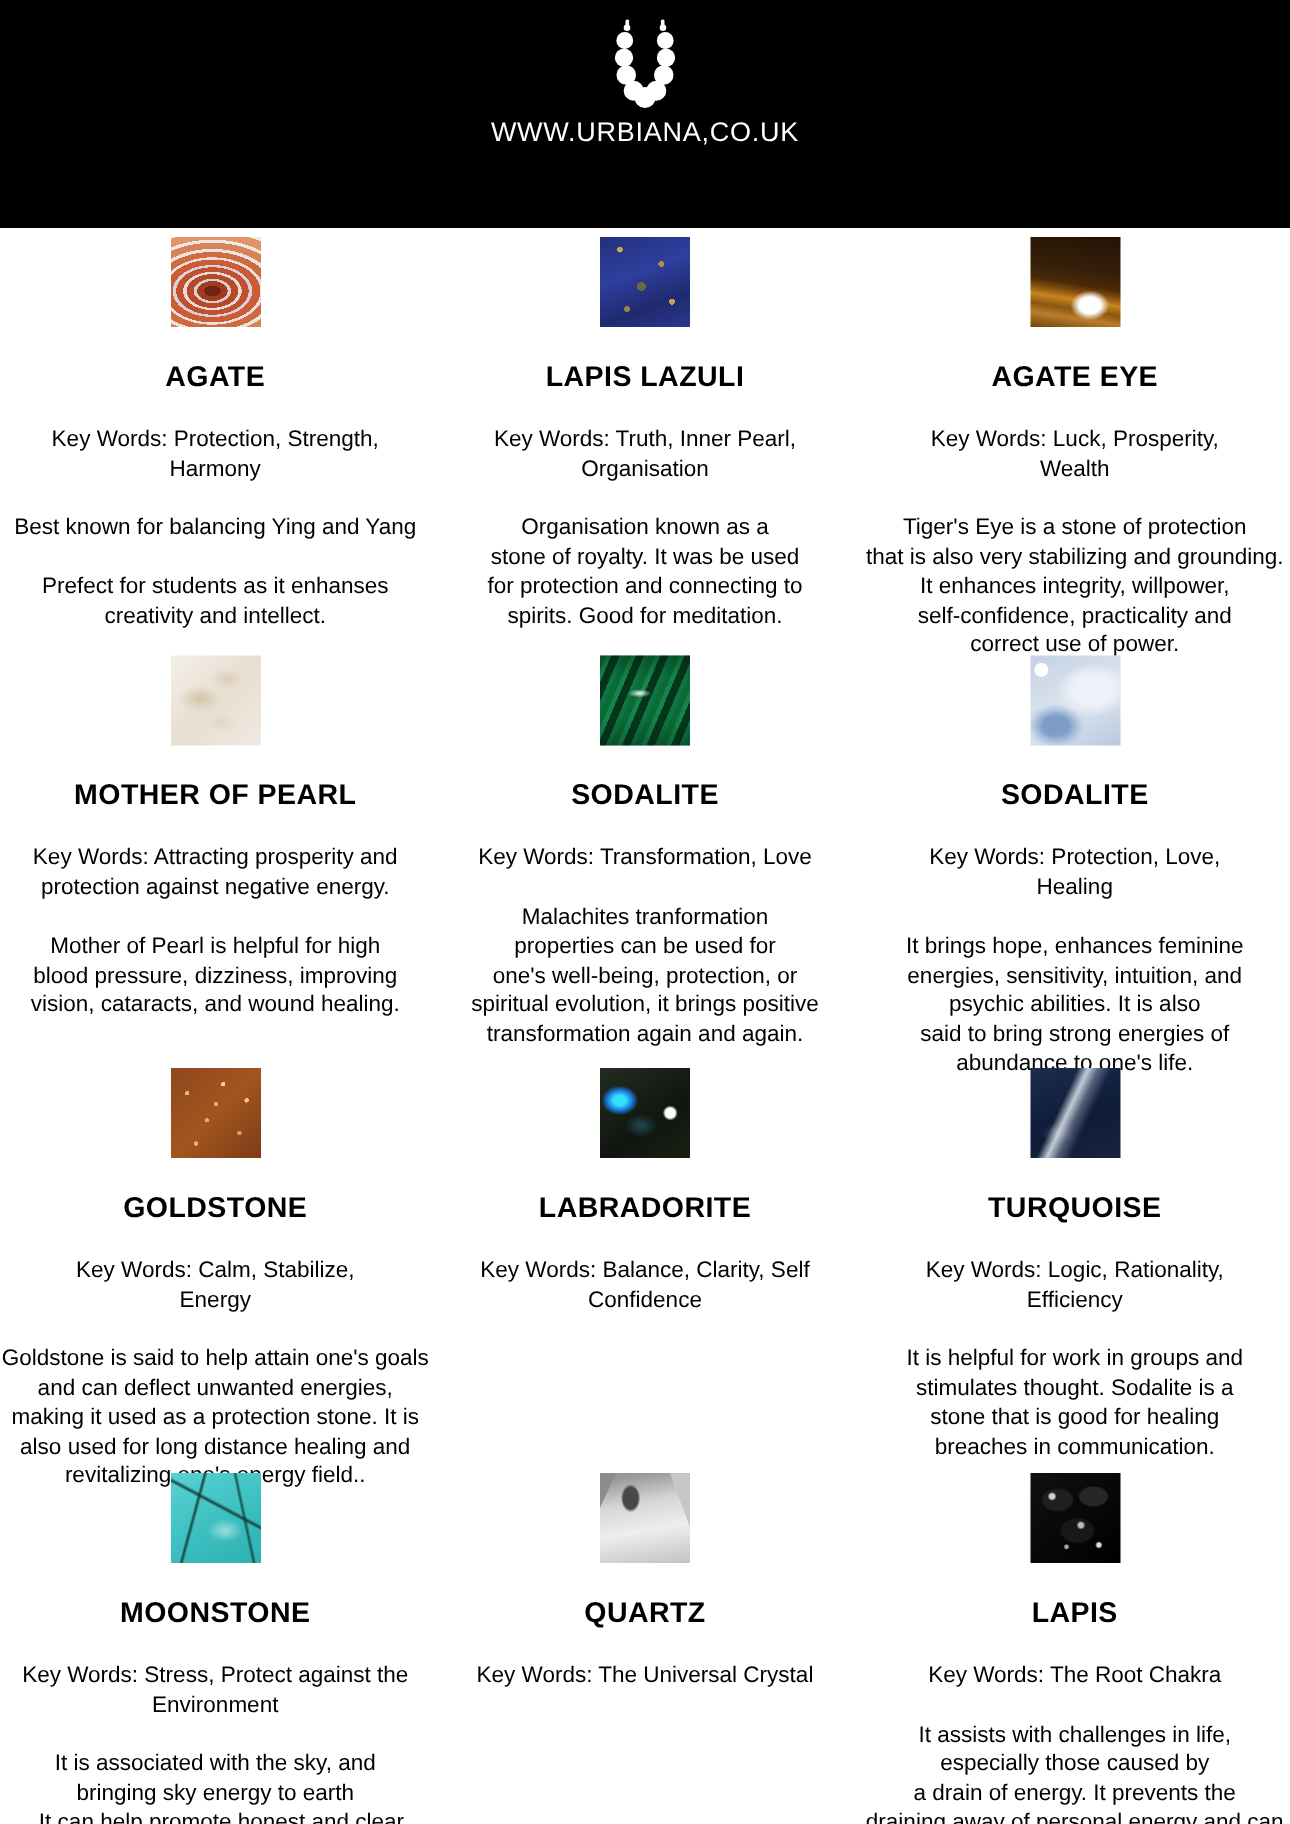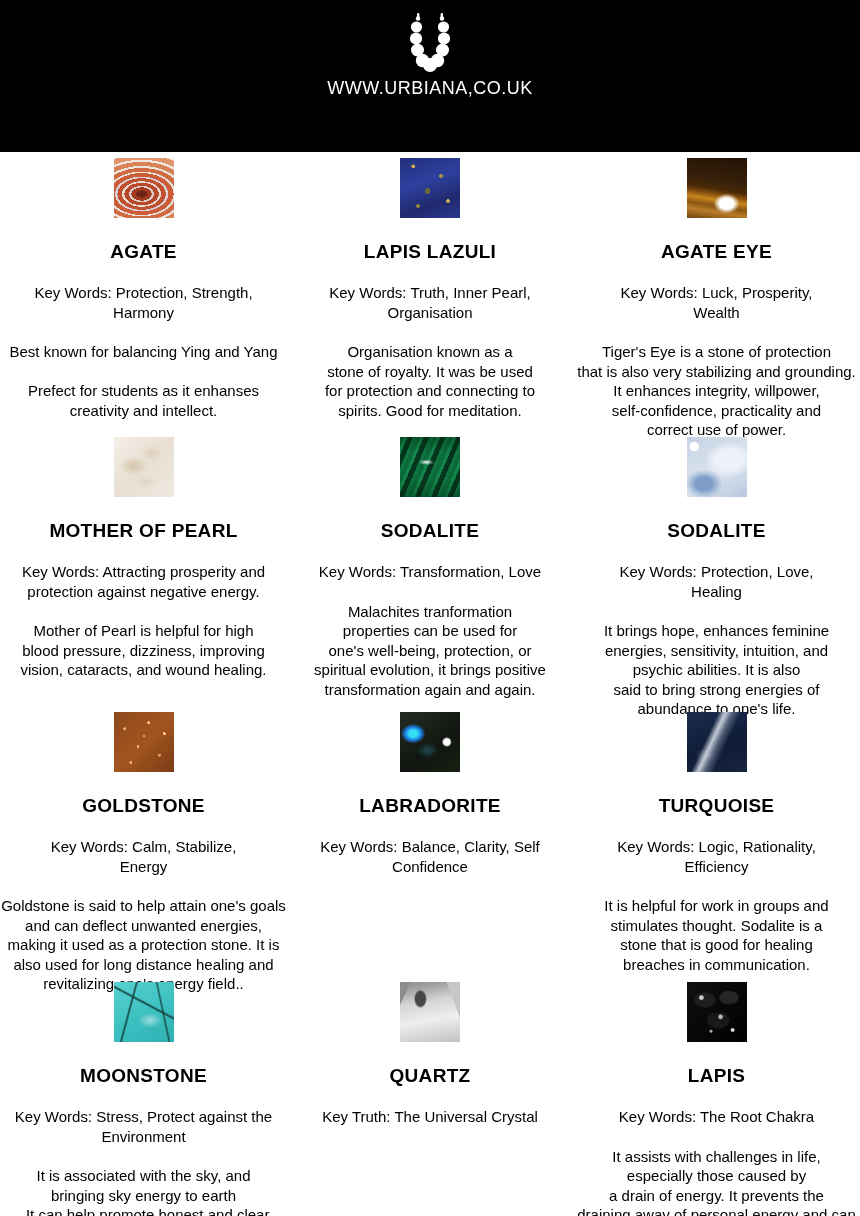--- a/index.html
+++ b/index.html
@@ -301,21 +301,21 @@
 Environment</div>
       <div class="desc">It is associated with the sky, and
 bringing sky energy to earth
 . It can help promote honest and clear
 communication from the heart.</div>
     </div>
 
     <div class="cell">
       <div class="thumb quartz"></div>
       <div class="title">QUARTZ</div>
-      <div class="kw">Key Truth: The Universal Crystal</div>
+      <div class="kw">Key Words: The Universal Crystal</div>
     </div>
 
     <div class="cell">
       <div class="thumb onyx"></div>
       <div class="title">LAPIS</div>
       <div class="kw">Key Words: The Root Chakra</div>
       <div class="desc">It assists with challenges in life,
 especially those caused by
 a drain of energy. It prevents the
 draining away of personal energy and can

